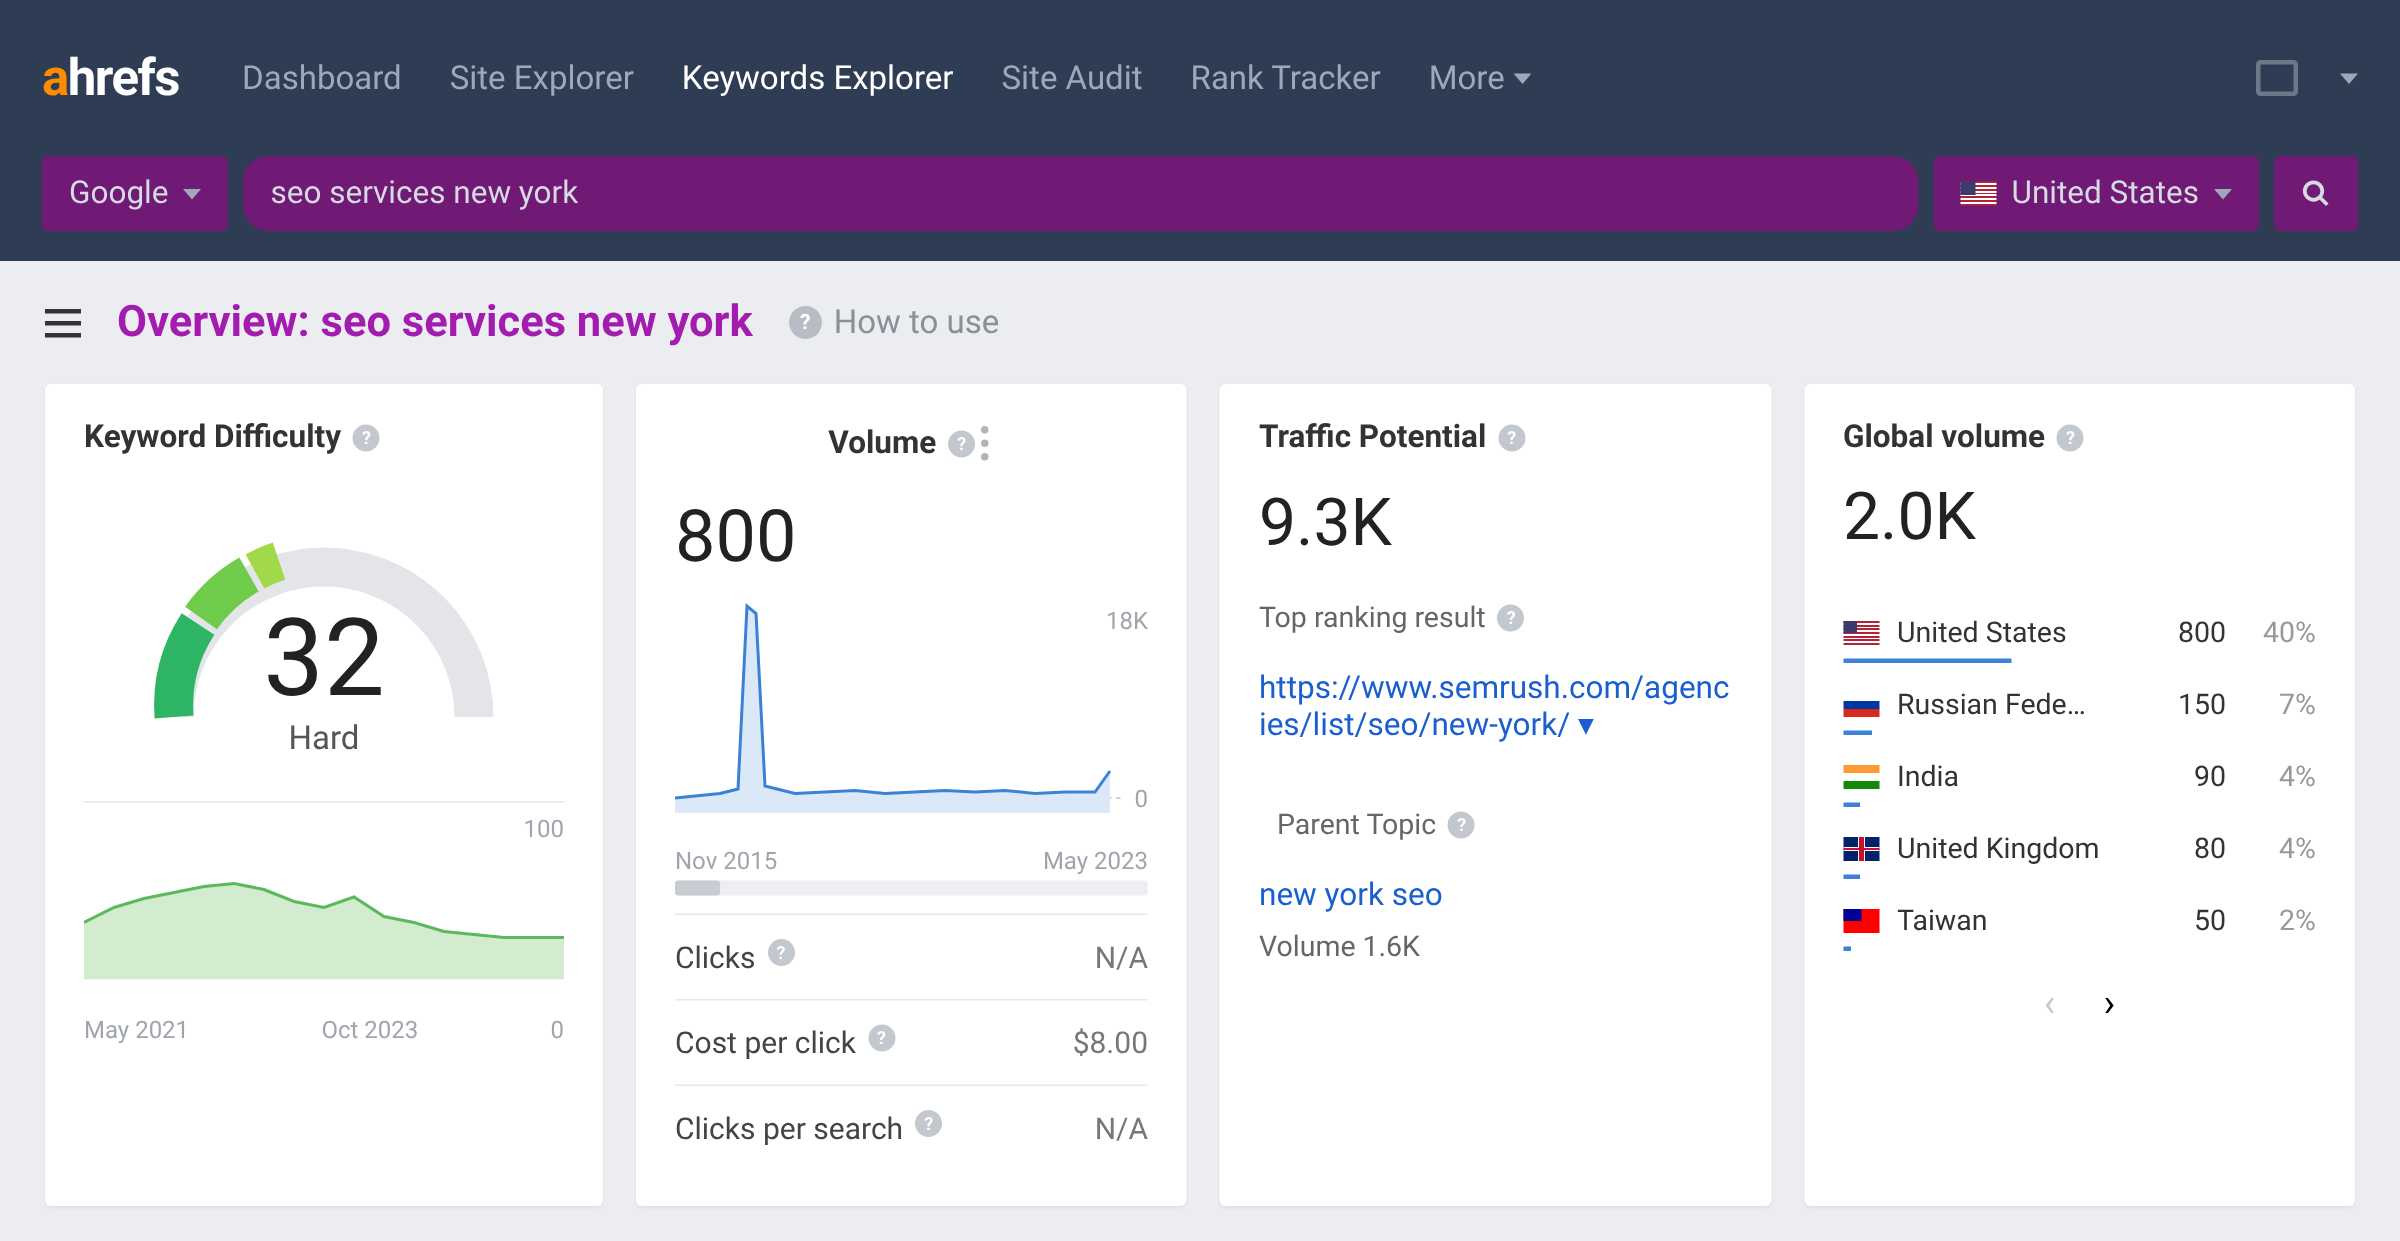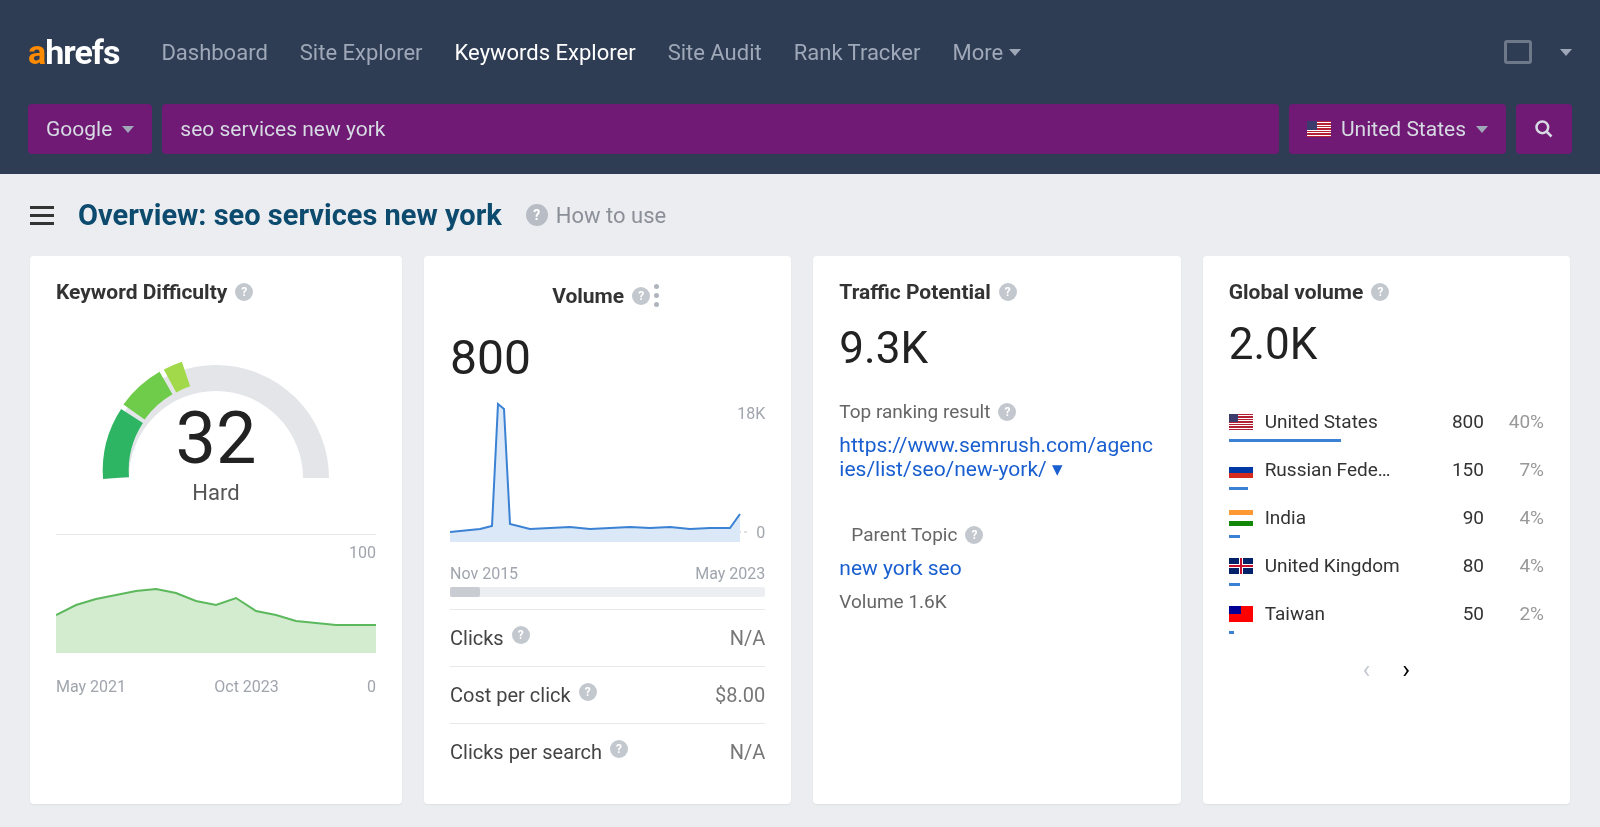--- a/index.html
+++ b/index.html
@@ -11,37 +11,37 @@
 .nav { display:flex; gap:32px; margin-left:42px; }
 .nav-item { color:#9fa8b8; font-size:22px; cursor:pointer; }
 .nav-item.active { color:#fff; }
 .nav-more { display:flex; align-items:center; gap:6px; }
 .topbar-right { margin-left:auto; display:flex; align-items:center; gap:28px; }
 .screen-icon { width:28px; height:24px; border:3px solid #6d7889; border-radius:3px; }
 .caret-down { width:0; height:0; border-left:6px solid transparent; border-right:6px solid transparent; border-top:7px solid #9fa8b8; }
 .searchbar { background:#2e3c54; padding:0 28px 20px; display:flex; gap:10px; }
 .search-seg { background:#701a75; border-radius:4px; display:flex; align-items:center; padding:0 18px; height:50px; color:#d6dae2; font-size:21px; }
 .search-engine { gap:10px; cursor:pointer; }
-.search-input { flex:1; }
+.search-input { flex:1;border-radius:17px; }
 .search-country { gap:10px; cursor:pointer; }
 .search-btn { width:56px; justify-content:center; cursor:pointer; }
 .flag { width:24px; height:16px; display:inline-block; position:relative; }
 .flag-us { background:linear-gradient(to bottom,#b22234 0 7.7%,#fff 7.7% 15.4%,#b22234 15.4% 23%,#fff 23% 30.7%,#b22234 30.7% 38.5%,#fff 38.5% 46.2%,#b22234 46.2% 53.8%,#fff 53.8% 61.5%,#b22234 61.5% 69.2%,#fff 69.2% 76.9%,#b22234 76.9% 84.6%,#fff 84.6% 92.3%,#b22234 92.3% 100%); }
 .flag-us::before { content:""; position:absolute; top:0; left:0; width:40%; height:54%; background:#3c3b6e; }
 .flag-ru { background:linear-gradient(to bottom,#fff 0 33%,#0039a6 33% 66%,#d52b1e 66% 100%); }
 .flag-in { background:linear-gradient(to bottom,#ff9933 0 33%,#fff 33% 66%,#138808 66% 100%); }
 .flag-uk { background:#012169; position:relative; overflow:hidden; }
 .flag-uk::before { content:""; position:absolute; inset:0; background:linear-gradient(to bottom,transparent 40%,#fff 40% 60%,transparent 60%),linear-gradient(to right,transparent 40%,#fff 40% 60%,transparent 60%); }
 .flag-uk::after { content:""; position:absolute; inset:0; background:linear-gradient(to bottom,transparent 44%,#c8102e 44% 56%,transparent 56%),linear-gradient(to right,transparent 44%,#c8102e 44% 56%,transparent 56%); }
 .flag-tw { background:#fe0000; }
 .flag-tw::before { content:""; position:absolute; top:0; left:0; width:50%; height:50%; background:#000095; }
 .page-header { display:flex; align-items:center; padding:24px 30px; gap:24px; }
 .hamburger { display:flex; flex-direction:column; gap:5px; cursor:pointer; }
 .hamburger span { width:24px; height:3px; background:#333; }
-.page-title { font-size:29px; font-weight:700; color:#0c4a6e; }
+.page-title { font-size:29px; font-weight:700; color:#a21caf; }
 .howto { display:flex; align-items:center; gap:8px; color:#8a8f98; font-size:22px; cursor:pointer; }
 .q-icon { width:22px; height:22px; border-radius:50%; background:#b8bdc5; color:#fff; display:inline-flex; align-items:center; justify-content:center; font-size:14px; font-weight:700; }
 .cards { display:flex; gap:22px; padding:0 30px 30px; }
 .card { background:#fff; border-radius:4px; padding:24px 26px; box-shadow:0 1px 2px rgba(0,0,0,0.06); }
 .card-kd { width:374px; }
 .card-vol { width:374px; }
 .card-tp { width:374px; }
 .card-gv { width:374px; }
 .card-title { font-size:21px; font-weight:700; color:#333; display:flex; align-items:center; gap:8px; }
 .q-sm { width:18px; height:18px; border-radius:50%; background:#c3c8cf; color:#fff; display:inline-flex; align-items:center; justify-content:center; font-size:12px; font-weight:700; }
@@ -61,21 +61,21 @@
 .vol-chart-min { position:absolute; bottom:22px; right:0; color:#a0a5ad; font-size:16px; }
 .vol-chart-dates { display:flex; justify-content:space-between; color:#a0a5ad; font-size:16px; }
 .vol-scrollbar { height:10px; background:#eceef1; border-radius:2px; margin-top:4px; position:relative; }
 .vol-scrollbar::before { content:""; position:absolute; left:0; top:0; height:100%; width:30px; background:#c9ccd2; border-radius:2px; }
 .vol-rows { margin-top:12px; }
 .vol-row { display:flex; justify-content:space-between; align-items:center; padding:16px 0; border-top:1px solid #e6e8ec; font-size:20px; }
 .vol-row-label { color:#444; display:flex; gap:8px; }
 .vol-row-val { color:#777; }
 .tp-big { font-size:44px; font-weight:400; color:#222; margin-top:18px; }
 .tp-sub { font-size:19px; color:#666; margin-top:26px; display:flex; align-items:center; gap:8px; }
-.tp-link { color:#1a5fd0; font-size:21px; margin-top:10px; word-break:break-all; cursor:pointer; }
+.tp-link { color:#1a5fd0; font-size:21px; margin-top:24px; word-break:break-all; cursor:pointer; }
 .tp-link-arrow { color:#1a5fd0; }
 .tp-vol { font-size:19px; color:#666; margin-top:10px; }
 .gv-big { font-size:44px; font-weight:400; color:#222; margin-top:14px; }
 .gv-list { margin-top:30px; }
 .gv-item { padding:10px 0 6px; }
 .gv-row { display:flex; align-items:center; gap:12px; font-size:19px; }
 .gv-country { color:#333; flex:1; white-space:nowrap; overflow:hidden; text-overflow:ellipsis; }
 .gv-vol { color:#333; width:50px; text-align:right; }
 .gv-pct { color:#999; width:48px; text-align:right; }
 .gv-bar { height:3px; background:#3b82d4; margin-top:6px; }

